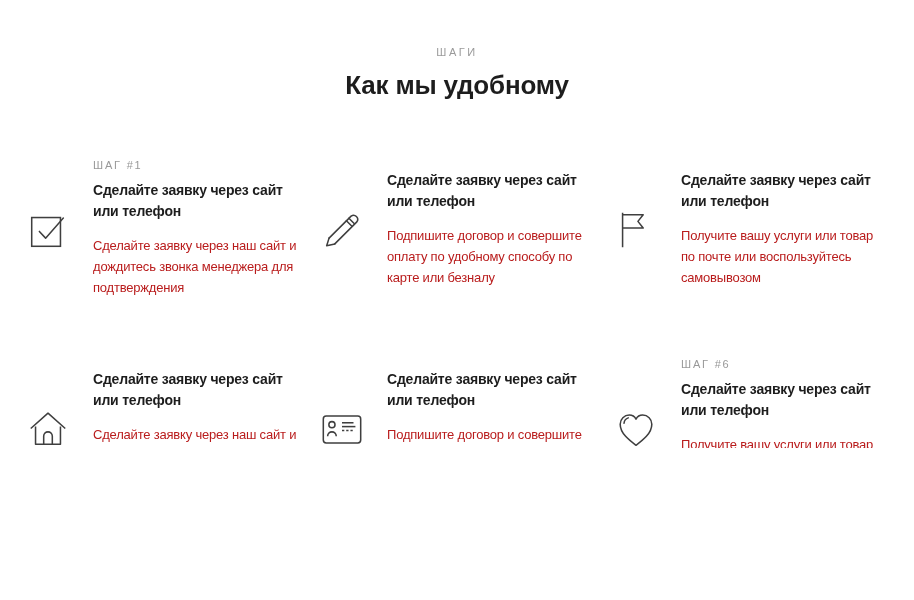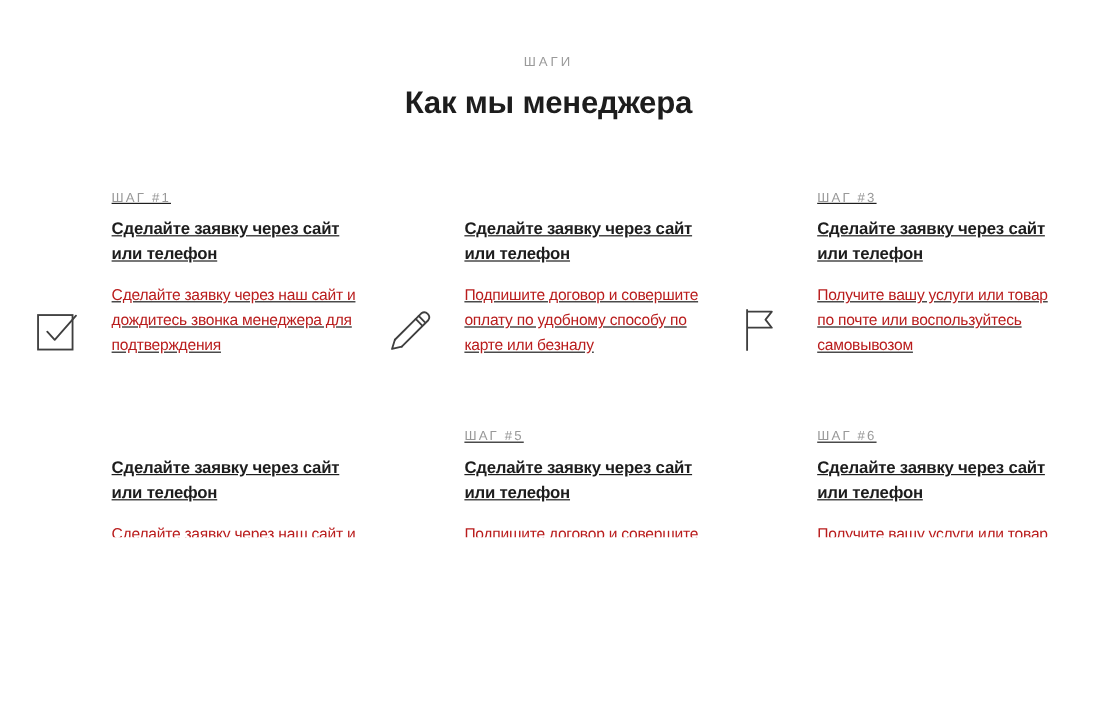--- a/index.html
+++ b/index.html
@@ -34,23 +34,22 @@
   }
   .steps-grid {
     margin: 59px 25px 0 25px;
     display: grid;
     grid-template-columns: repeat(3, 1fr);
     column-gap: 18px;
     row-gap: 60px;
   }
   .step {
     display: flex;
-    align-items: flex-end;
+    align-items: center;
     gap: 22px;
-    text-decoration: underline;
   }
   .step-icon {
     flex: 0 0 46px;
     width: 46px;
     height: 46px;
     color: #3f3f3f;
     margin-top: 2px;
   }
   .step-icon svg { width: 46px; height: 46px; display: block; }
   .step-content { max-width: 215px; }
@@ -77,21 +76,21 @@
     font-weight: 400;
   }
 </style>
 </head>
 <body>
 
 <div class="page">
 
   <div class="section-header">
     <div class="eyebrow">ШАГИ</div>
-    <h1 class="section-title">Как мы менеджера</h1>
+    <h1 class="section-title">Как мы удобному</h1>
   </div>
 
   <div class="steps-grid">
 
     <div class="step">
       <div class="step-icon">
         <svg viewBox="0 0 48 48" fill="none" stroke="currentColor" stroke-width="1.6">
           <rect x="7" y="11" width="30" height="30"></rect>
           <path d="M15 25.5 L21.5 32.5 L40 11.5" stroke-linecap="round" stroke-linejoin="round"></path>
         </svg>
@@ -119,21 +118,20 @@
     </div>
 
     <div class="step">
       <div class="step-icon">
         <svg viewBox="0 0 48 48" fill="none" stroke="currentColor" stroke-width="1.6" stroke-linejoin="round">
           <path d="M10 42 V6"></path>
           <path d="M10 8 H31.5 L26 15 L31.5 22 H10"></path>
         </svg>
       </div>
       <div class="step-content">
-        <div class="step-label">ШАГ #3</div>
         <div class="step-title">Сделайте заявку через сайт или телефон</div>
         <div class="step-desc">Получите вашу услуги или товар по почте или воспользуйтесь самовывозом</div>
       </div>
     </div>
 
     <div class="step">
       <div class="step-icon">
         <svg viewBox="0 0 48 48" fill="none" stroke="currentColor" stroke-width="1.6" stroke-linejoin="round">
           <path d="M11 21.5 V40 H37 V21.5"></path>
           <path d="M6 23.5 L24 7.5 L42 23.5"></path>
@@ -151,21 +149,20 @@
         <svg viewBox="0 0 48 48" fill="none" stroke="currentColor" stroke-width="1.6" stroke-linejoin="round">
           <rect x="4.5" y="10.5" width="39" height="28" rx="3"></rect>
           <circle cx="13.5" cy="19.5" r="3.2"></circle>
           <path d="M9 31.5 a4.5 4.5 0 0 1 9 0"></path>
           <path d="M24 17.5 H36"></path>
           <path d="M24 21.5 H38"></path>
           <path d="M24 25.5 H37" stroke-dasharray="2.4 2"></path>
         </svg>
       </div>
       <div class="step-content">
-        <div class="step-label">ШАГ #5</div>
         <div class="step-title">Сделайте заявку через сайт или телефон</div>
         <div class="step-desc">Подпишите договор и совершите оплату по удобному способу по карте или безналу</div>
       </div>
     </div>
 
     <div class="step">
       <div class="step-icon">
         <svg viewBox="0 0 48 48" fill="none" stroke="currentColor" stroke-width="1.6" stroke-linecap="round" stroke-linejoin="round">
           <path d="M24 41 C18 36.5 7.5 29 7.5 19 C7.5 13.6 11.8 9.5 17 9.5 C20 9.5 22.7 11.2 24 13.7 C25.3 11.2 28 9.5 31 9.5 C36.2 9.5 40.5 13.6 40.5 19 C40.5 29 30 36.5 24 41 Z"></path>
           <path d="M11.5 18 c0.2-2.6 2-4.8 4.4-5.6"></path>

